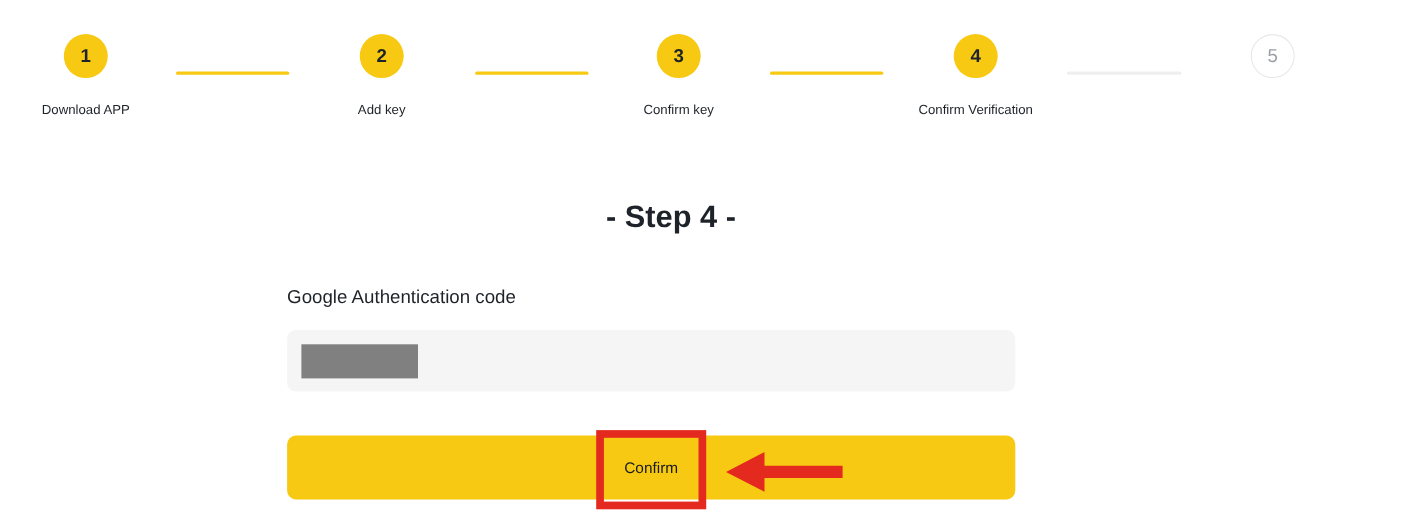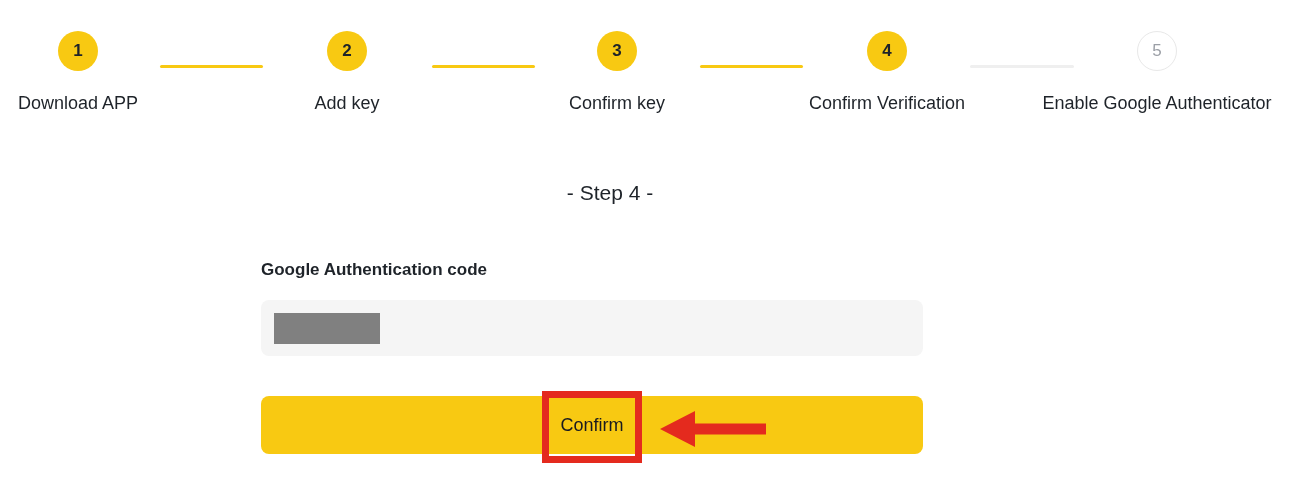--- a/index.html
+++ b/index.html
@@ -45,21 +45,21 @@
     font-size: 17px; font-weight: 700; color: var(--text-dark);
   }
   .step--todo .step-circle {
     background: #fff;
     border: 1px solid var(--inactive-border);
     color: var(--inactive-text);
     font-weight: 400;
   }
   .step-label {
     margin-top: 22px;
-    font-size: 18px;
+    font-size: 12px;
     color: var(--text-dark);
     white-space: nowrap;
   }
   .connector {
     position: absolute;
     top: 65px;
     height: 3px;
     width: 103px;
     border-radius: 2px;
     background: var(--accent-yellow);
@@ -68,31 +68,31 @@
   .connector--2 { left: 432px; }
   .connector--3 { left: 700px; }
   .connector--4 { left: 970px; width: 104px; background: var(--connector-gray); }
 
   
   .step-title {
     position: absolute;
     left: 460px; top: 181px;
     width: 300px;
     text-align: center;
-    font-size: 21px;
-    font-weight: 400;
+    font-size: 28px;
+    font-weight: 700;
     color: var(--text-dark);
   }
 
   
   .field-label {
     position: absolute;
     left: 261px; top: 260px;
     font-size: 17px;
-    font-weight: 700;
+    font-weight: 400;
     color: var(--text-dark);
   }
   .code-input {
     position: absolute;
     left: 261px; top: 300px;
     width: 662px; height: 56px;
     background: var(--input-bg);
     border: none;
     border-radius: 8px;
   }
@@ -104,21 +104,21 @@
   }
   .confirm-button {
     position: absolute;
     left: 261px; top: 396px;
     width: 662px; height: 58px;
     background: var(--accent-yellow);
     border: none;
     border-radius: 8px;
     display: flex; align-items: center; justify-content: center;
     font-family: "Liberation Sans", "DejaVu Sans", sans-serif;
-    font-size: 18px;
+    font-size: 14px;
     font-weight: 500;
     color: #181A20;
     cursor: pointer;
   }
 
   
   .highlight-rect {
     position: absolute;
     left: 542px; top: 391px;
     width: 100px; height: 72px;
@@ -174,21 +174,20 @@
       </div>
       <div class="step-label">Confirm Verification</div>
     </div>
 
     <div class="connector connector--4"></div>
 
     <div class="step step--5 step--todo">
       <div class="step-circle">
         <span>5</span>
       </div>
-      <div class="step-label">Enable Google Authenticator</div>
     </div>
 
   </div>
 
   <div class="step-title">- Step 4 -</div>
 
   <div class="field-label">Google Authentication code</div>
 
   <div class="code-input">
     <div class="redaction"></div>

